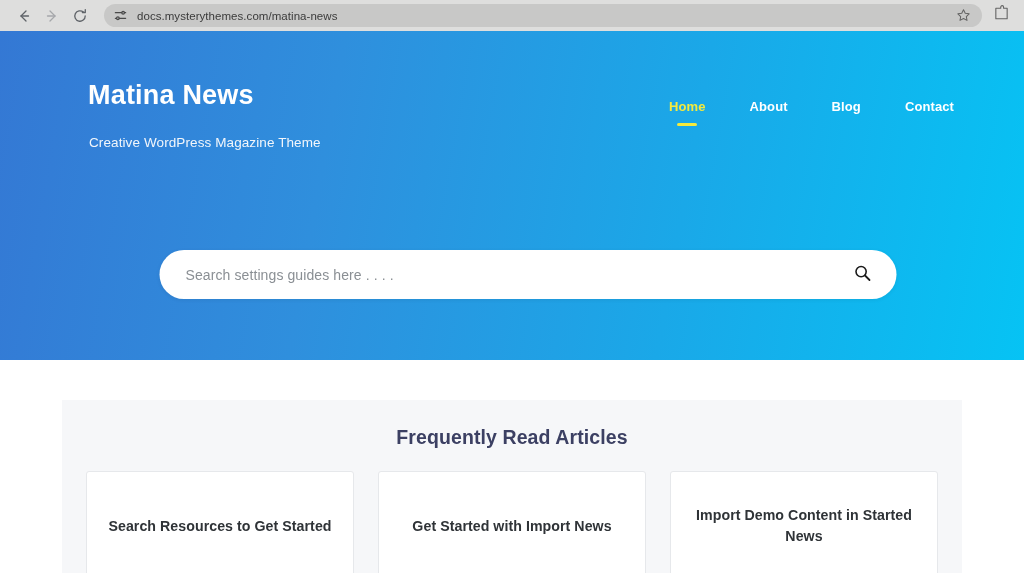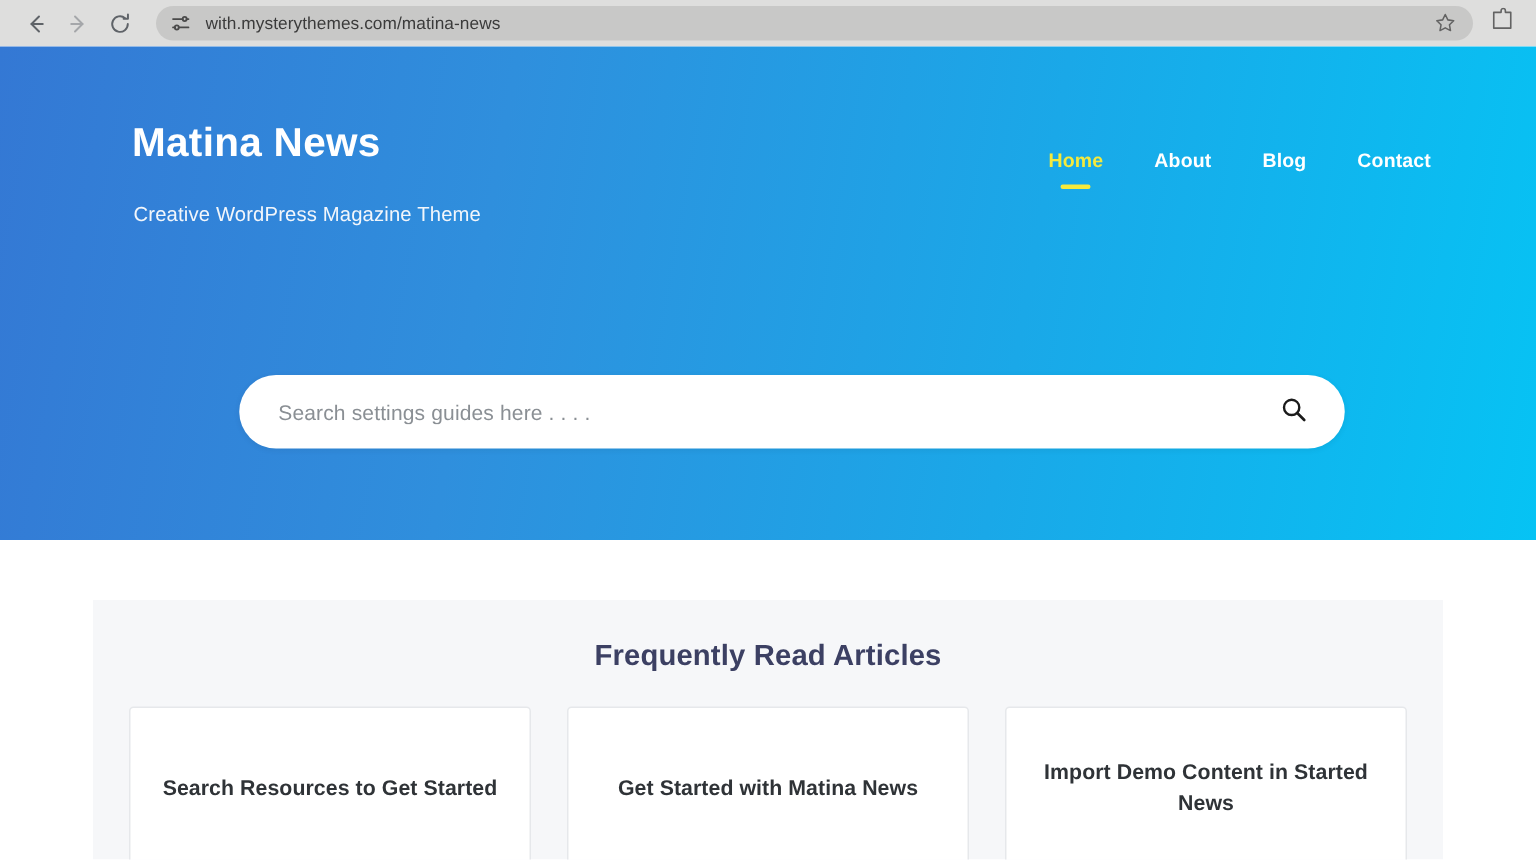--- a/index.html
+++ b/index.html
@@ -126,21 +126,21 @@
     letter-spacing: 0.1px;
   }
 
   
   .main-nav {
     position: absolute;
     right: 0;
     top: 68px;
     display: flex;
     align-items: center;
-    gap: 6px;
+    gap: 16px;
   }
   .nav-link {
     position: relative;
     font-size: 13px;
     font-weight: bold;
     color: #ffffff;
     padding: 0 14px;
     text-decoration: none;
     white-space: nowrap;
     letter-spacing: 0.1px;
@@ -300,21 +300,21 @@
     <span class="site-settings-icon">
       <svg width="15" height="15" viewBox="0 0 16 16" fill="none">
         <path d="M2.5 5 H9.5" stroke="#4a4a4a" stroke-width="1.25" stroke-linecap="round"></path>
         <path d="M12 5 H13.5" stroke="#4a4a4a" stroke-width="1.25" stroke-linecap="round"></path>
         <circle cx="10.8" cy="5" r="1.45" stroke="#4a4a4a" stroke-width="1.25" fill="none"></circle>
         <path d="M2.5 11 H4" stroke="#4a4a4a" stroke-width="1.25" stroke-linecap="round"></path>
         <path d="M6.5 11 H13.5" stroke="#4a4a4a" stroke-width="1.25" stroke-linecap="round"></path>
         <circle cx="5.2" cy="11" r="1.45" stroke="#4a4a4a" stroke-width="1.25" fill="none"></circle>
       </svg>
     </span>
-    <span class="omnibox-url">with.mysterythemes.com/matina-news</span>
+    <span class="omnibox-url">docs.mysterythemes.com/matina-news</span>
     <span class="omnibox-star">
       <svg width="15" height="15" viewBox="0 0 16 16" fill="none">
         <path d="M8 1.8 L9.85 5.6 L14 6.2 L11 9.1 L11.72 13.2 L8 11.27 L4.28 13.2 L5 9.1 L2 6.2 L6.15 5.6 Z" stroke="#636363" stroke-width="1.1" fill="none" stroke-linejoin="round"></path>
       </svg>
     </span>
   </div>
 
   <div class="ext-icon">
     <span>
       <svg width="17" height="17" viewBox="0 0 18 18" fill="none">
@@ -361,21 +361,21 @@
 
       <div class="panel-heading">Frequently Read Articles</div>
 
       <div class="cards-row">
 
         <div class="article-card">
           <div class="article-card-title">Search Resources to Get Started</div>
         </div>
 
         <div class="article-card">
-          <div class="article-card-title">Get Started with Matina News</div>
+          <div class="article-card-title">Get Started with Import News</div>
         </div>
 
         <div class="article-card">
           <div class="article-card-title">Import Demo Content in Started News</div>
         </div>
 
       </div>
     </div>
   </div>
 

